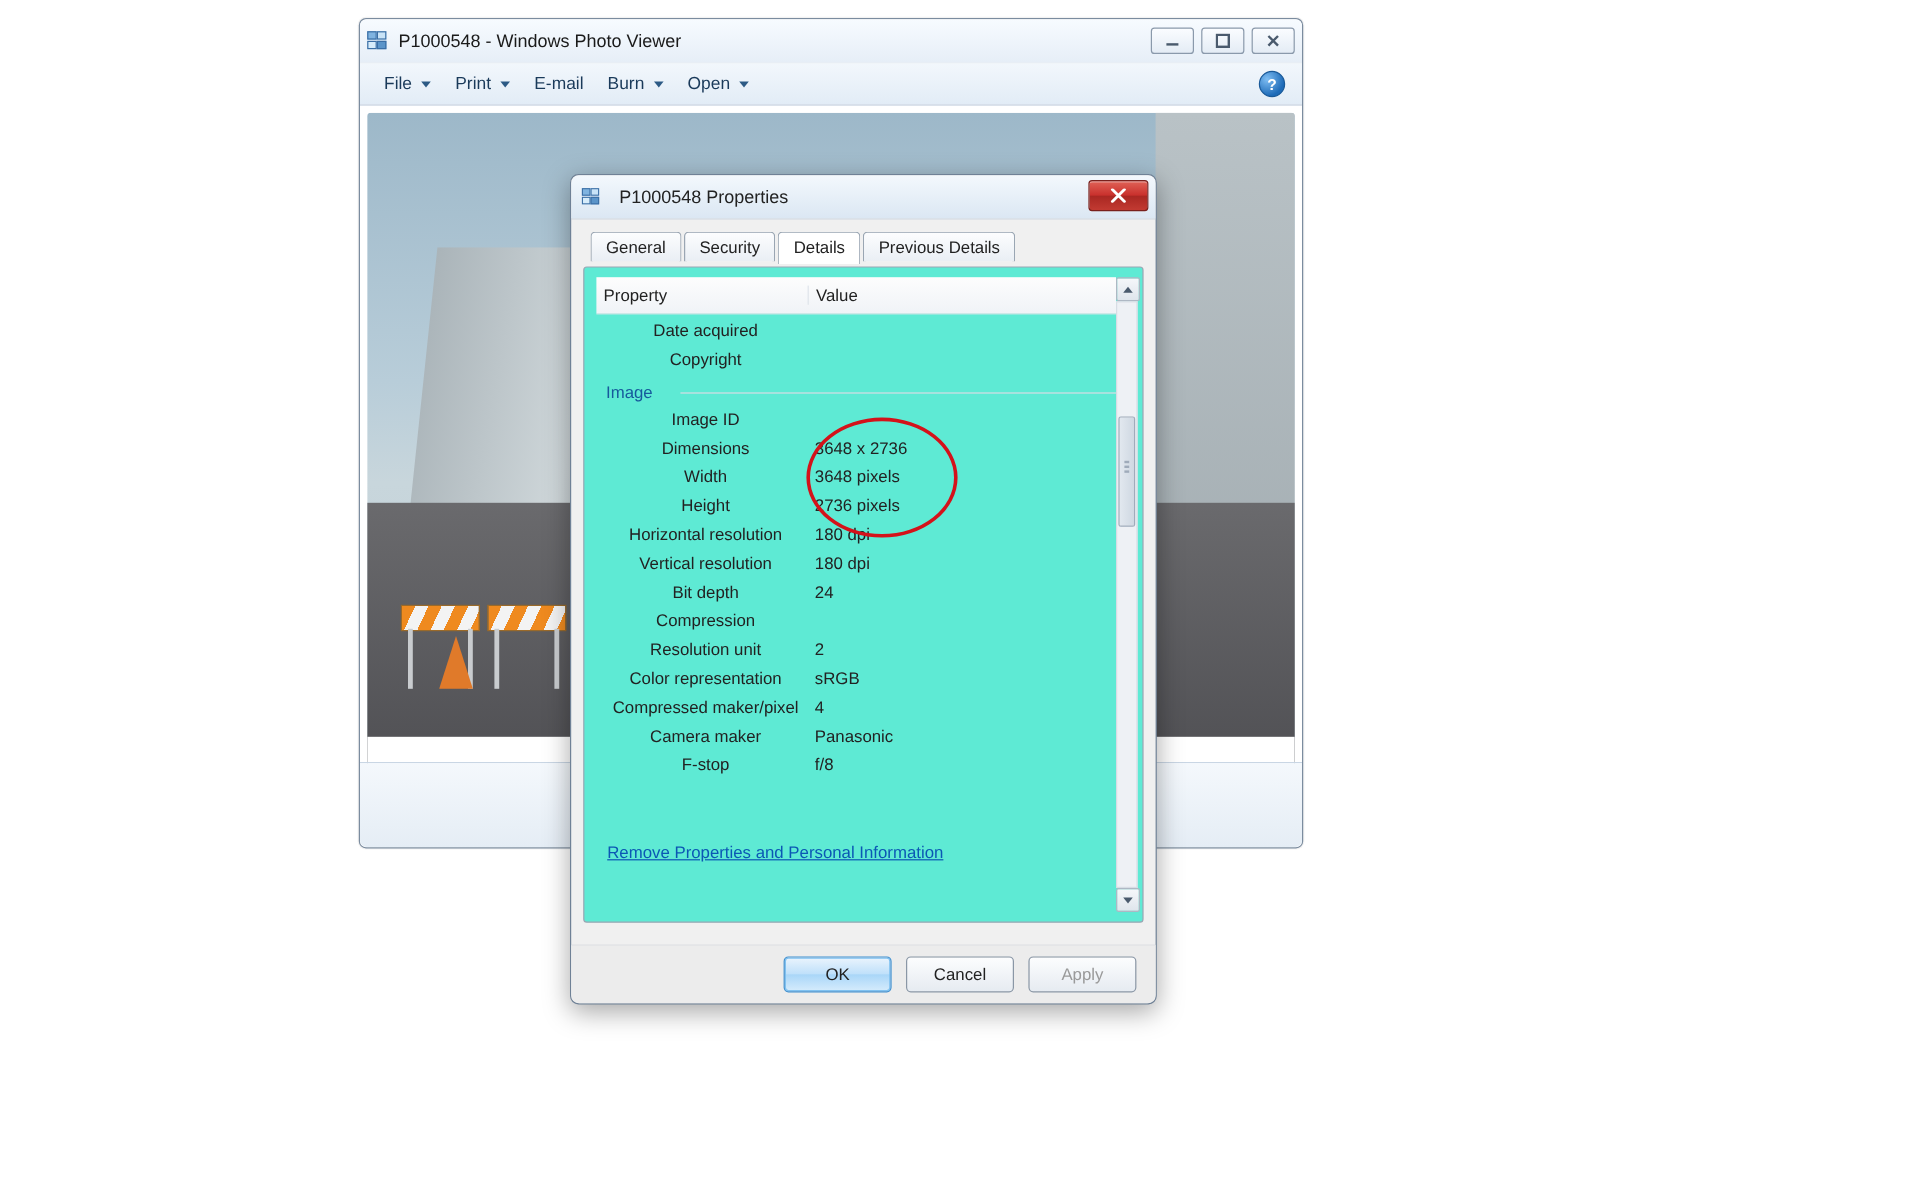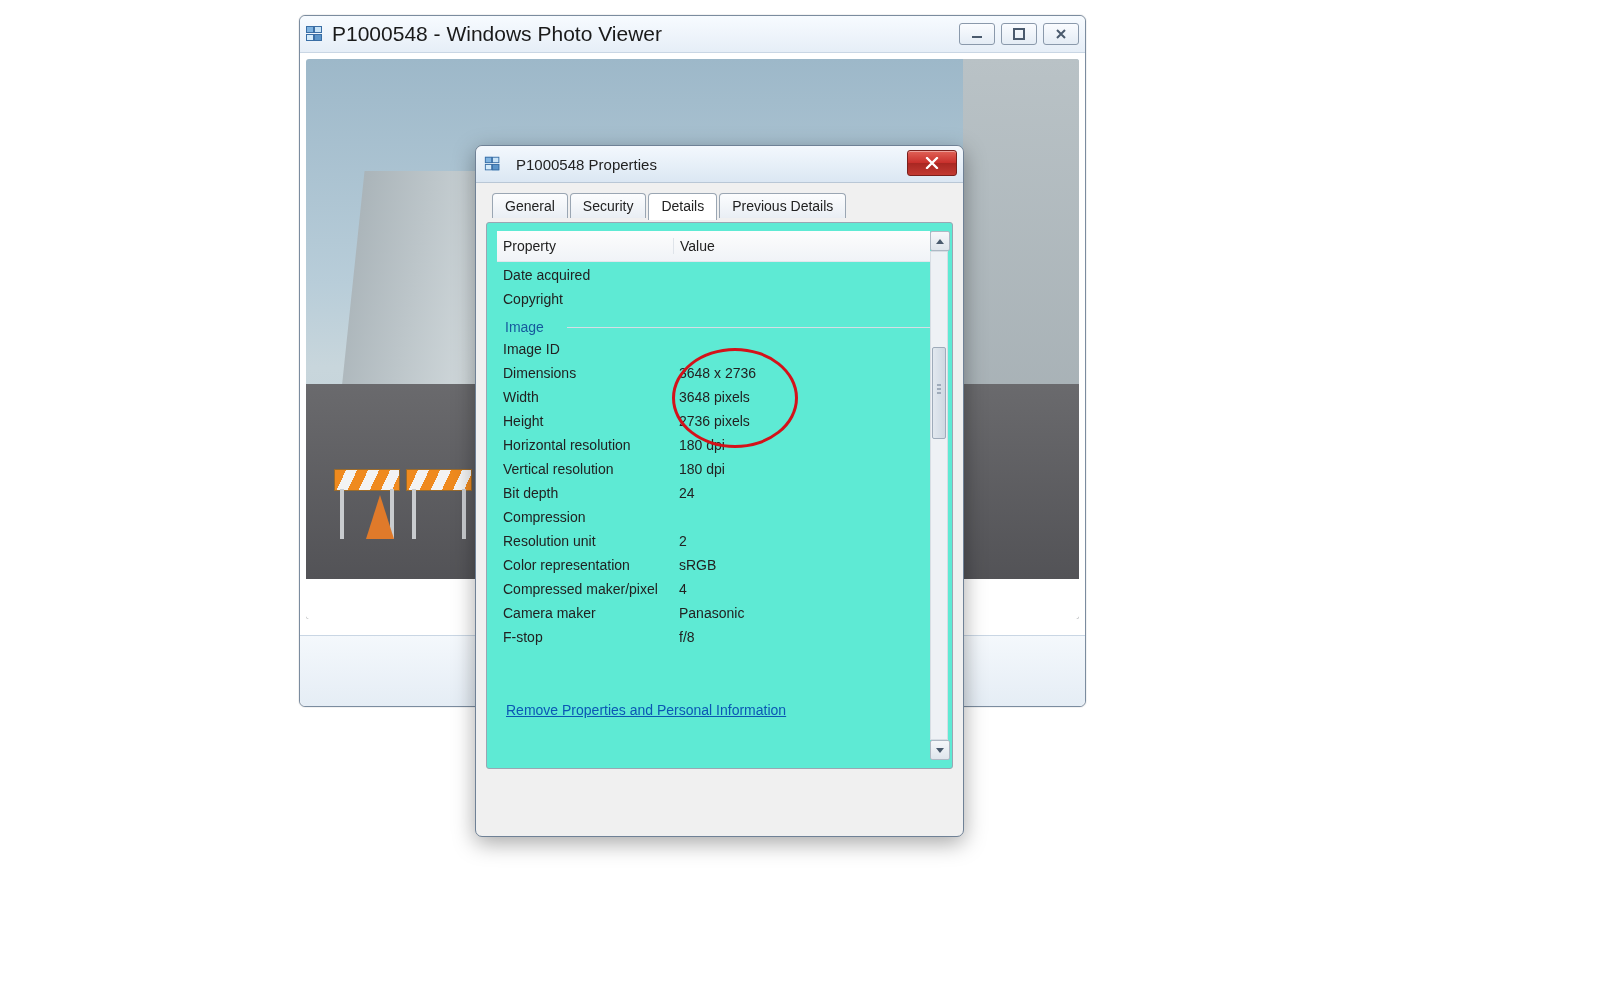--- a/index.html
+++ b/index.html
@@ -11,21 +11,21 @@
     box-shadow:0 0 0 1px rgba(0,0,0,.05);}
   .pv-titlebar{height:36px;background:linear-gradient(#f7fbff,#e6eef7);
     border-bottom:1px solid #c9d6e4;border-radius:6px 6px 0 0;
     display:flex;align-items:center;padding:0 6px;}
   .pv-appicon{width:18px;height:16px;margin-right:8px;display:flex;flex-wrap:wrap;}
   .pv-appicon span{width:8px;height:7px;border:1px solid #3a6ea5;box-sizing:border-box;}
   .pv-appicon span:nth-child(1){background:#7fb3e0;}
   .pv-appicon span:nth-child(2){background:#c8e3f7;}
   .pv-appicon span:nth-child(3){background:#d6ecfb;}
   .pv-appicon span:nth-child(4){background:#5a94c9;}
-  .pv-title{flex:1;color:#1a1a1a;font-size:21px;}
+  .pv-title{flex:1;color:#1a1a1a;font-size:15px;}
   .winbtn-group{display:flex;gap:6px;}
   .winbtn{width:34px;height:20px;border:1px solid #8a99ab;border-radius:3px;
     background:linear-gradient(#fafcff,#e4ecf5);display:flex;align-items:center;justify-content:center;
     color:#4a5a6d;font-size:12px;font-family:Arial;cursor:default;}
   .pv-menubar{height:34px;background:linear-gradient(#f2f7fc,#e2ecf6);
     border-bottom:1px solid #c3d0de;display:flex;align-items:center;padding:0 14px;gap:8px;}
   .pv-menuitem{display:flex;align-items:center;gap:8px;padding:2px 6px;color:#1a3a5a;font-size:14.5px;}
   .tri-down{width:0;height:0;border-left:4px solid transparent;border-right:4px solid transparent;border-top:5px solid #2c5a85;}
   .pv-help{margin-left:auto;width:20px;height:20px;border-radius:50%;
     background:radial-gradient(circle at 30% 30%,#7fbef3,#1e6bb8 70%);color:#fff;
@@ -74,21 +74,21 @@
   .tab.active{background:#fff;z-index:2;padding-bottom:6px;}
   .tabpanel{border:1px solid #9aa6b3;background:#5eead4;border-radius:3px;
     height:545px;position:relative;}
 
   .grid-head{display:flex;height:30px;align-items:center;border-bottom:1px solid #e2e6ec;
     background:linear-gradient(#fdfdfd,#f0f3f7);margin:8px 22px 0 10px;}
   .gh-prop{width:170px;padding-left:6px;border-right:1px solid #dfe4ea;}
   .gh-val{flex:1;padding-left:6px;}
   .rows{position:absolute;left:10px;right:22px;top:40px;bottom:10px;overflow:hidden;}
   .row{display:flex;height:24px;align-items:center;font-size:14px;}
-  .row .p{width:170px;padding-left:6px;color:#222;}
+  .row .p{width:170px;padding-left:6px;color:#222;text-align:center;}
   .row .v{flex:1;padding-left:6px;color:#222;}
   .section{color:#16599c;padding:8px 0 2px 8px;font-size:14px;position:relative;}
   .section::after{content:"";position:absolute;left:70px;right:0;top:16px;height:1px;background:#d7dde4;}
 
   
   .vscroll{position:absolute;top:8px;right:4px;bottom:8px;width:18px;}
   .sb-btn{width:18px;height:18px;background:linear-gradient(#f5f7fa,#dfe5ec);
     border:1px solid #aeb8c4;border-radius:2px;display:flex;align-items:center;justify-content:center;}
   .sb-btn.up{position:absolute;top:0;}
   .sb-btn.dn{position:absolute;bottom:0;}
@@ -141,20 +141,42 @@
               <rect x="1" y="1" width="10" height="10" fill="none" stroke="#4a5a6d" stroke-width="2"></rect>
             </svg>
           </div>
         <div class="winbtn">
             <svg width="12" height="12">
               <path d="M2 2 L10 10 M10 2 L2 10" stroke="#4a5a6d" stroke-width="2"></path>
             </svg>
           </div>
       </div>
     </div>
+    <div class="pv-menubar">
+      <div class="pv-menuitem">
+          <span>File</span>
+          <span class="tri-down"></span>
+        </div>
+      <div class="pv-menuitem">
+          <span>Print</span>
+          <span class="tri-down"></span>
+        </div>
+      <div class="pv-menuitem">
+          <span>E-mail</span>
+        </div>
+      <div class="pv-menuitem">
+          <span>Burn</span>
+          <span class="tri-down"></span>
+        </div>
+      <div class="pv-menuitem">
+          <span>Open</span>
+          <span class="tri-down"></span>
+        </div>
+      <div class="pv-help">?</div>
+    </div>
     <div class="pv-canvas">
       <div class="photo-sky"></div>
       <div class="photo-wall-l"></div>
       <div class="photo-wall-r"></div>
       <div class="photo-ground"></div>
       <div class="photo-barr b1"></div>
       <div class="photo-barr b2"></div>
       <div class="photo-cone"></div>
       <div class="photo-crop"></div>
     </div>
@@ -272,15 +294,20 @@
               <div class="arr"></div>
             </div>
         </div>
 
         <div class="red-ring" style="left:185px;top:125px;width:120px;height:94px;"></div>
       </div>
 
       <a class="linkrow">Remove Properties and Personal Information</a>
     </div>
 
+    <div class="dlg-buttons">
+      <div class="btn primary">OK</div>
+      <div class="btn">Cancel</div>
+      <div class="btn disabled">Apply</div>
+    </div>
   </div>
 
 </div>
 
 </body></html>

